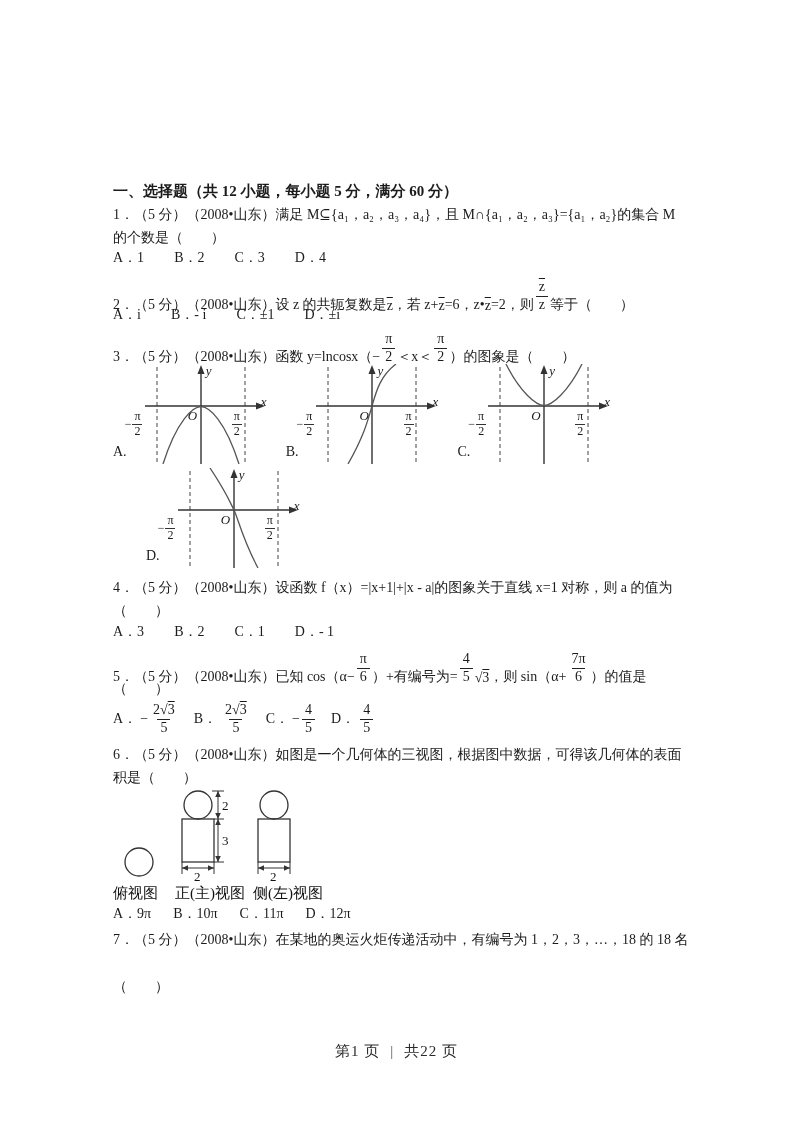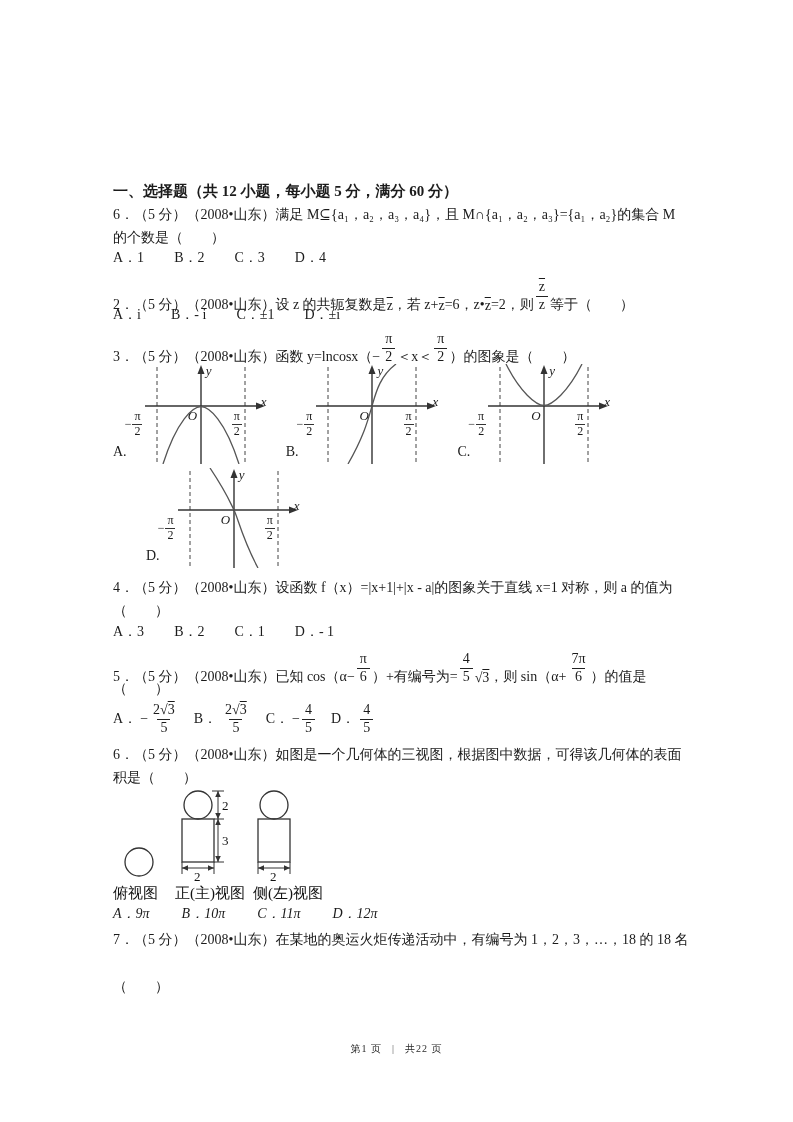--- a/index.html
+++ b/index.html
@@ -11,21 +11,21 @@
   .page{
     position:relative;width:793px;height:1122px;
     background:#ffffff;overflow:hidden;
   }
   .content{position:absolute;left:113px;top:0;width:570px;height:1122px;}
   .blk{position:absolute;left:0;}
   .title{width:570px;text-align:center;font-size:21px;font-weight:bold;letter-spacing:1px;}
   .heading{font-size:15px;font-weight:bold;white-space:nowrap;text-align:right;}
   .line{font-size:14px;line-height:22px;white-space:pre;}
   .opts{display:flex;gap:30px;font-size:14px;white-space:pre;}
-  .opts.tight{gap:32px;font-style:italic;}
+  .opts.tight{gap:22px;}
   .frow{display:flex;align-items:flex-end;font-size:14px;white-space:pre;}
   .frac{display:inline-flex;flex-direction:column;align-items:center;margin:0 2px;font-size:14px;line-height:1.2;}
   .frac .num{padding:0 3px;display:block;}
   .frac .den{padding:0 3px;display:block;border-top:1px solid #222;}
   .ovl{text-decoration:overline;}
   .opts-frac{display:flex;align-items:center;gap:14px;font-size:14px;white-space:pre;}
   .opt{display:inline-flex;align-items:center;}
   .opt .olabel{margin-right:3px;}
   
   .graph-row{display:flex;align-items:flex-end;}
@@ -39,33 +39,33 @@
   .go{left:53px;top:45px;}
   .gfl{position:absolute;left:-10px;top:46px;display:flex;align-items:center;}
   .gfr{position:absolute;left:97px;top:46px;display:flex;align-items:center;}
   .gfrac{display:inline-flex;flex-direction:column;align-items:center;font-size:12px;line-height:1.15;}
   .gfrac .num{padding:0 2px;}
   .gfrac .den{padding:0 2px;border-top:1px solid #333;}
   .gminus{font-size:12px;margin-right:1px;}
   
   .figure{width:240px;height:118px;}
   .figure svg text{font-family:inherit;fill:#111;}
-  .footer{position:absolute;top:1042px;left:0;width:793px;text-align:center;font-size:10px;color:#2a2a2a;letter-spacing:1px;}
+  .footer{position:absolute;top:1042px;left:0;width:793px;text-align:center;font-size:15px;color:#2a2a2a;letter-spacing:1px;}
   .fsep{margin:0 10px;color:#555;}
 </style>
 </head>
 <body>
 
 <div class="page">
   <div class="content">
 
 
     <div class="blk heading" style="top:182px">一、选择题（共 12 小题，每小题 5 分，满分 60 分）</div>
 
-    <div class="blk line" style="top:204px">6．（5 分）（2008•山东）满足 M⊆{a₁，a₂，a₃，a₄}，且 M∩{a₁，a₂，a₃}={a₁，a₂}的集合 M</div>
+    <div class="blk line" style="top:204px">1．（5 分）（2008•山东）满足 M⊆{a₁，a₂，a₃，a₄}，且 M∩{a₁，a₂，a₃}={a₁，a₂}的集合 M</div>
     <div class="blk line" style="top:227px">的个数是（　　）</div>
     <div class="blk opts" style="top:249px">
       <span>A．1</span>
       <span>B．2</span>
       <span>C．3</span>
       <span>D．4</span>
     </div>
 
     <div class="blk frow" style="top:266px;height:48px">
       <span>2．（5 分）（2008•山东）设 z 的共轭复数是</span><span class="ovl">z</span><span>，若 z+</span><span class="ovl">z</span><span>=6，z•</span><span class="ovl">z</span><span>=2，则</span>

